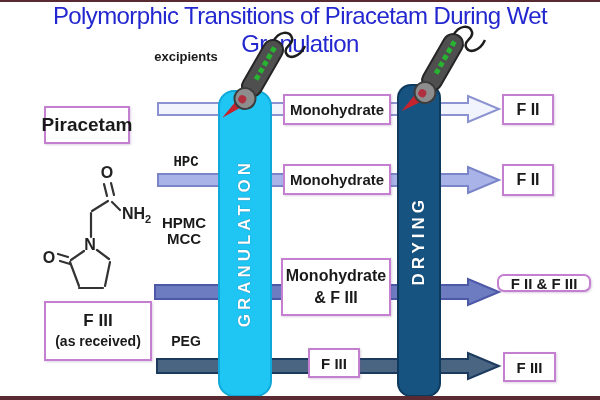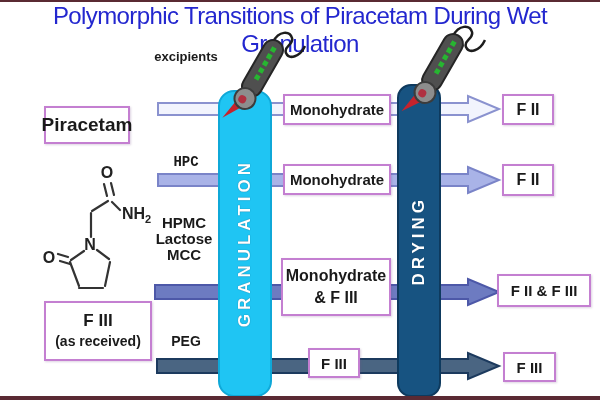--- a/index.html
+++ b/index.html
@@ -31,21 +31,21 @@
   }
   #piracetam-box { left:44px; top:104px; width:86px; height:38px; font-size:19px; }
   #fiii-box      { left:44px; top:299px; width:108px; height:60px; font-size:17px; line-height:21px; }
   #fiii-box .note{ font-size:14px; }
   #mid-box0 { left:283px; top:92px;  width:108px; height:31px; font-size:15px; }
   #mid-box1 { left:283px; top:162px; width:108px; height:31px; font-size:15px; }
   #mid-box2 { left:281px; top:256px; width:110px; height:58px; font-size:16px; line-height:22px; }
   #mid-box3 { left:308px; top:346px; width:52px;  height:30px; font-size:15px; }
   #out-box0 { left:502px; top:92px;  width:52px; height:31px; font-size:16px; }
   #out-box1 { left:502px; top:162px; width:52px; height:32px; font-size:16px; }
-  #out-box2 { left:497px; top:272px; width:94px; height:33px; font-size:15px; }
+  #out-box2 { left:497px; top:272px; width:94px; height:18px; font-size:15px;border-radius:7px; }
   #out-box3 { left:503px; top:350px; width:53px; height:30px; font-size:15px; }
   .vbar {
     position:absolute; z-index:3; display:flex; align-items:center; justify-content:center;
   }
   #granulation-bar {
     left:218px; top:88px; width:54px; height:307px; border-radius:16px;
     border:2px solid #0fa8d8; background:#1fc5f3;
   }
   #drying-bar {
     left:397px; top:82px; width:44px; height:313px; border-radius:14px;
@@ -77,21 +77,20 @@
   </svg>
 
   <div class="exc-label" id="exc-row0">
     <span>excipients</span>
   </div>
   <div class="exc-label" id="exc-row1">
     <span>HPC</span>
   </div>
   <div class="exc-label" id="exc-row2">
     <span>HPMC</span>
-    <span>Lactose</span>
     <span>MCC</span>
   </div>
   <div class="exc-label" id="exc-row3">
     <span>PEG</span>
   </div>
 
   <div class="pbox" id="piracetam-box">
     <span>Piracetam</span>
   </div>
   <div class="pbox" id="fiii-box">

